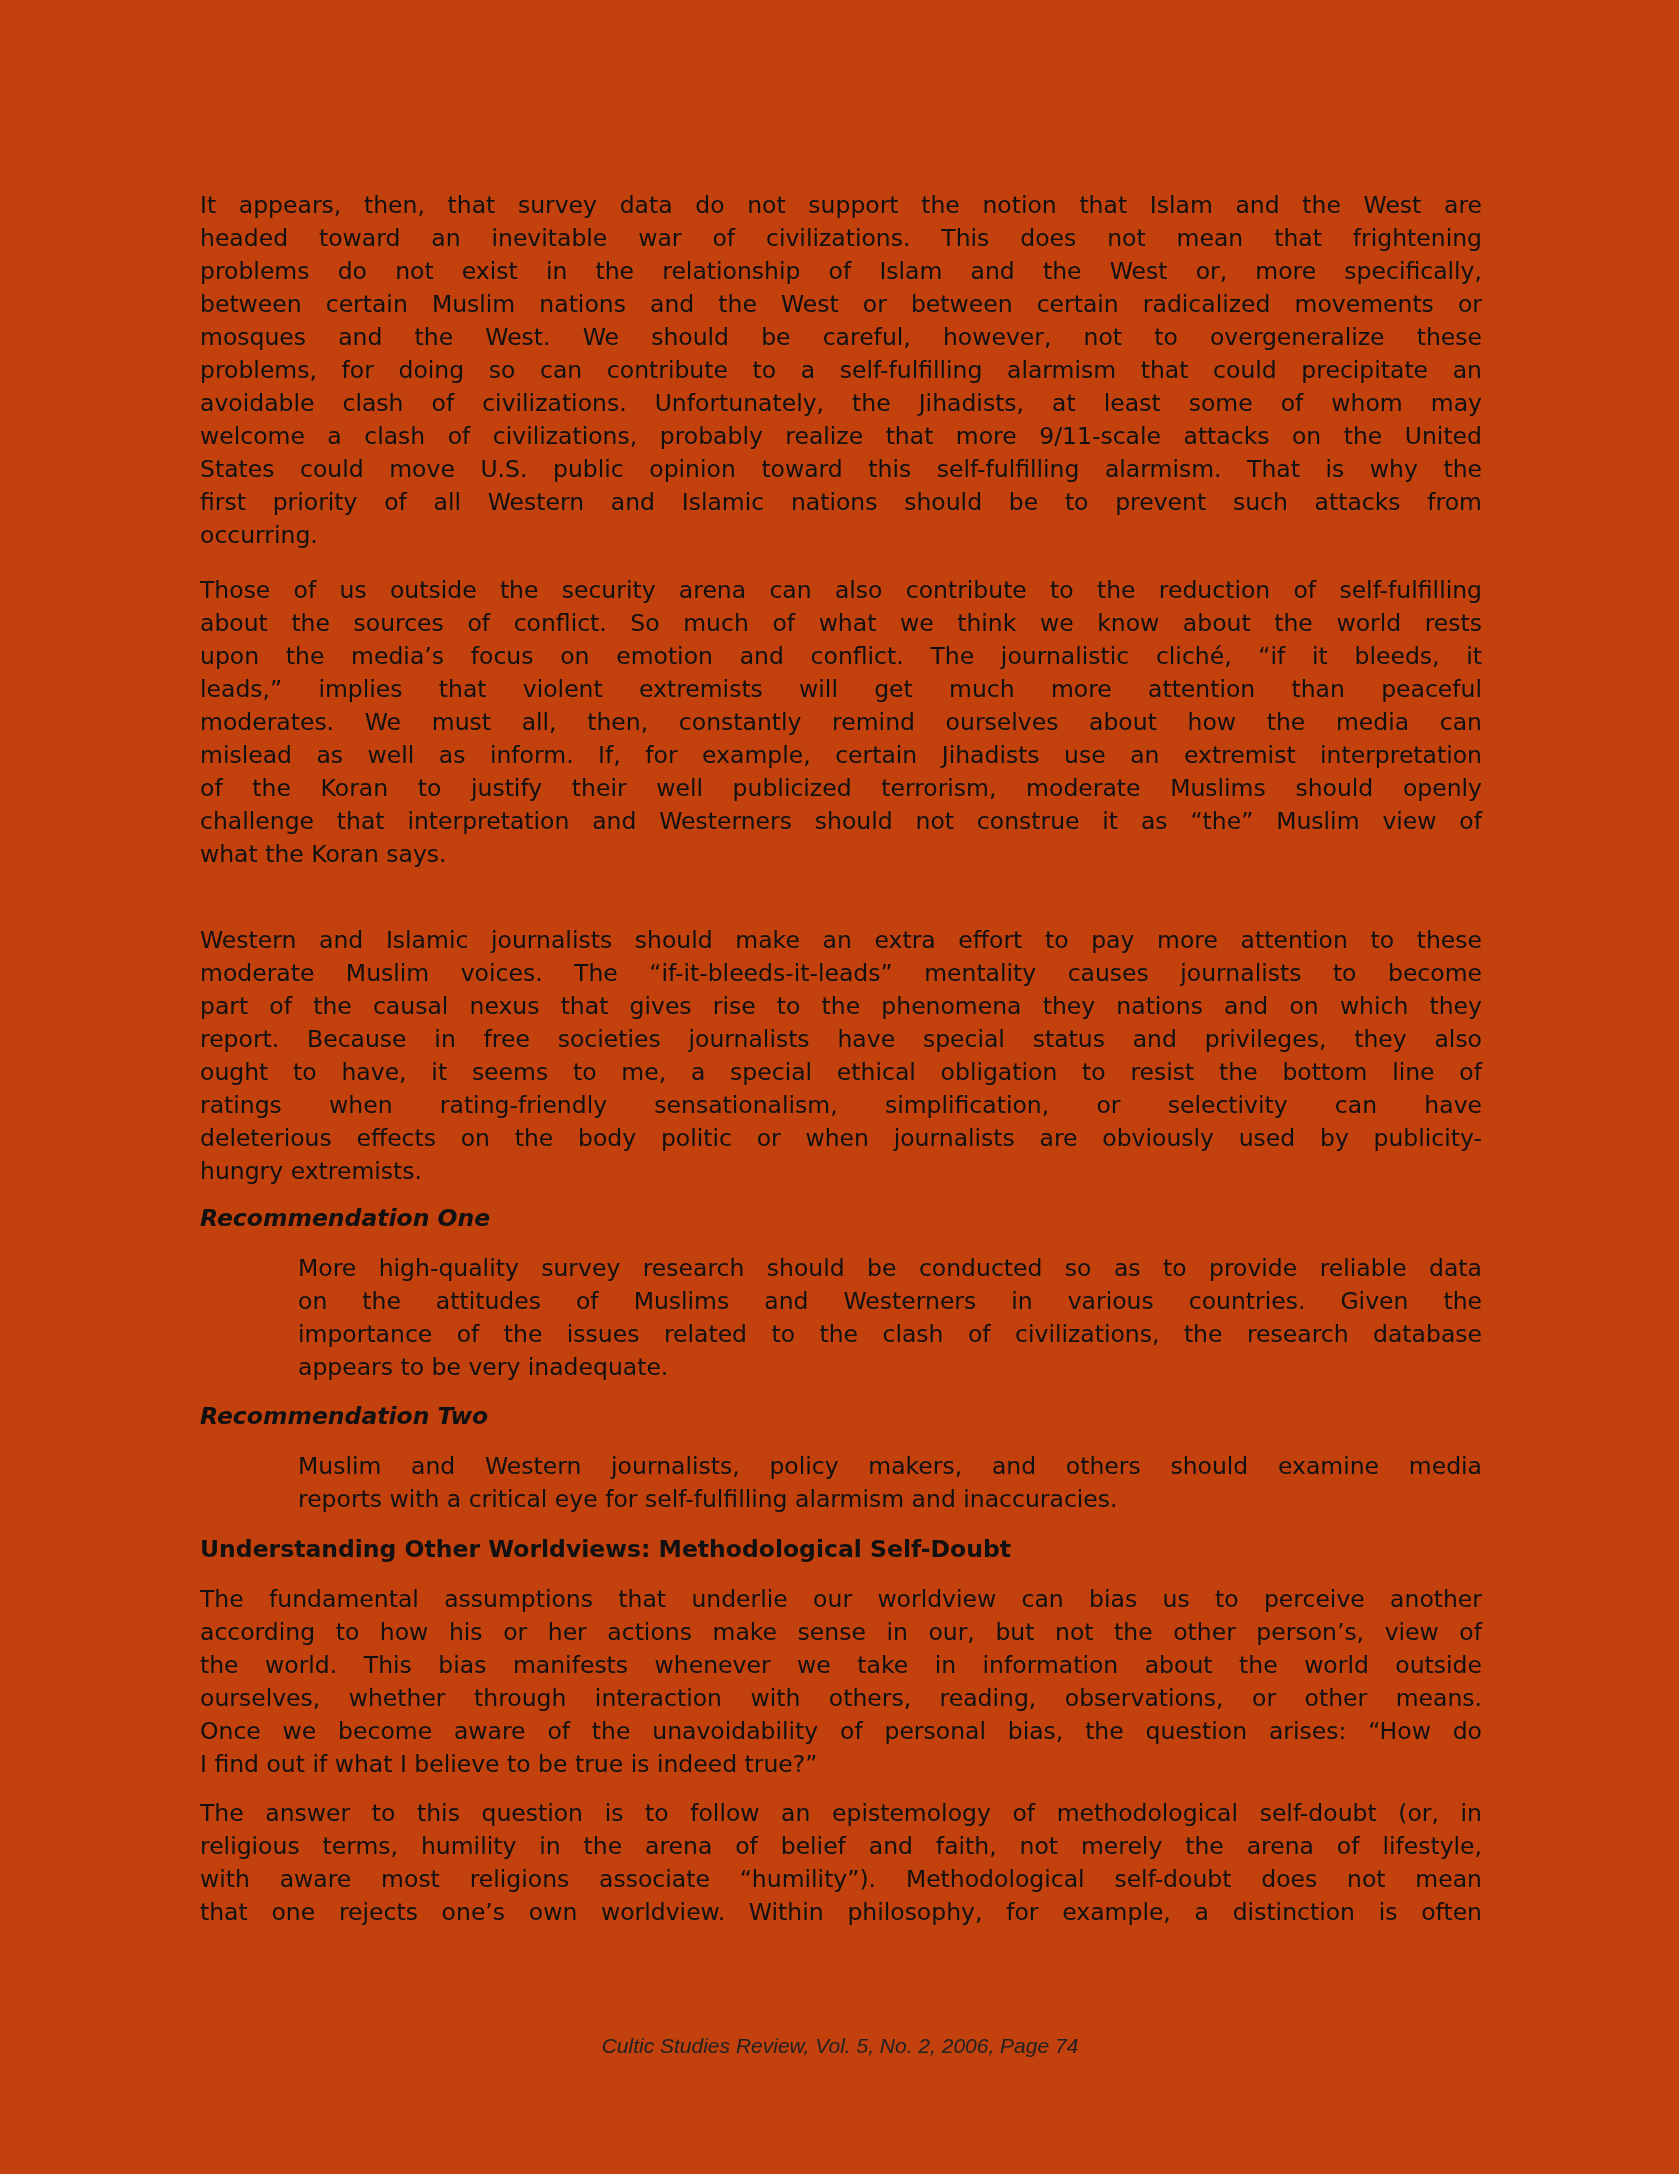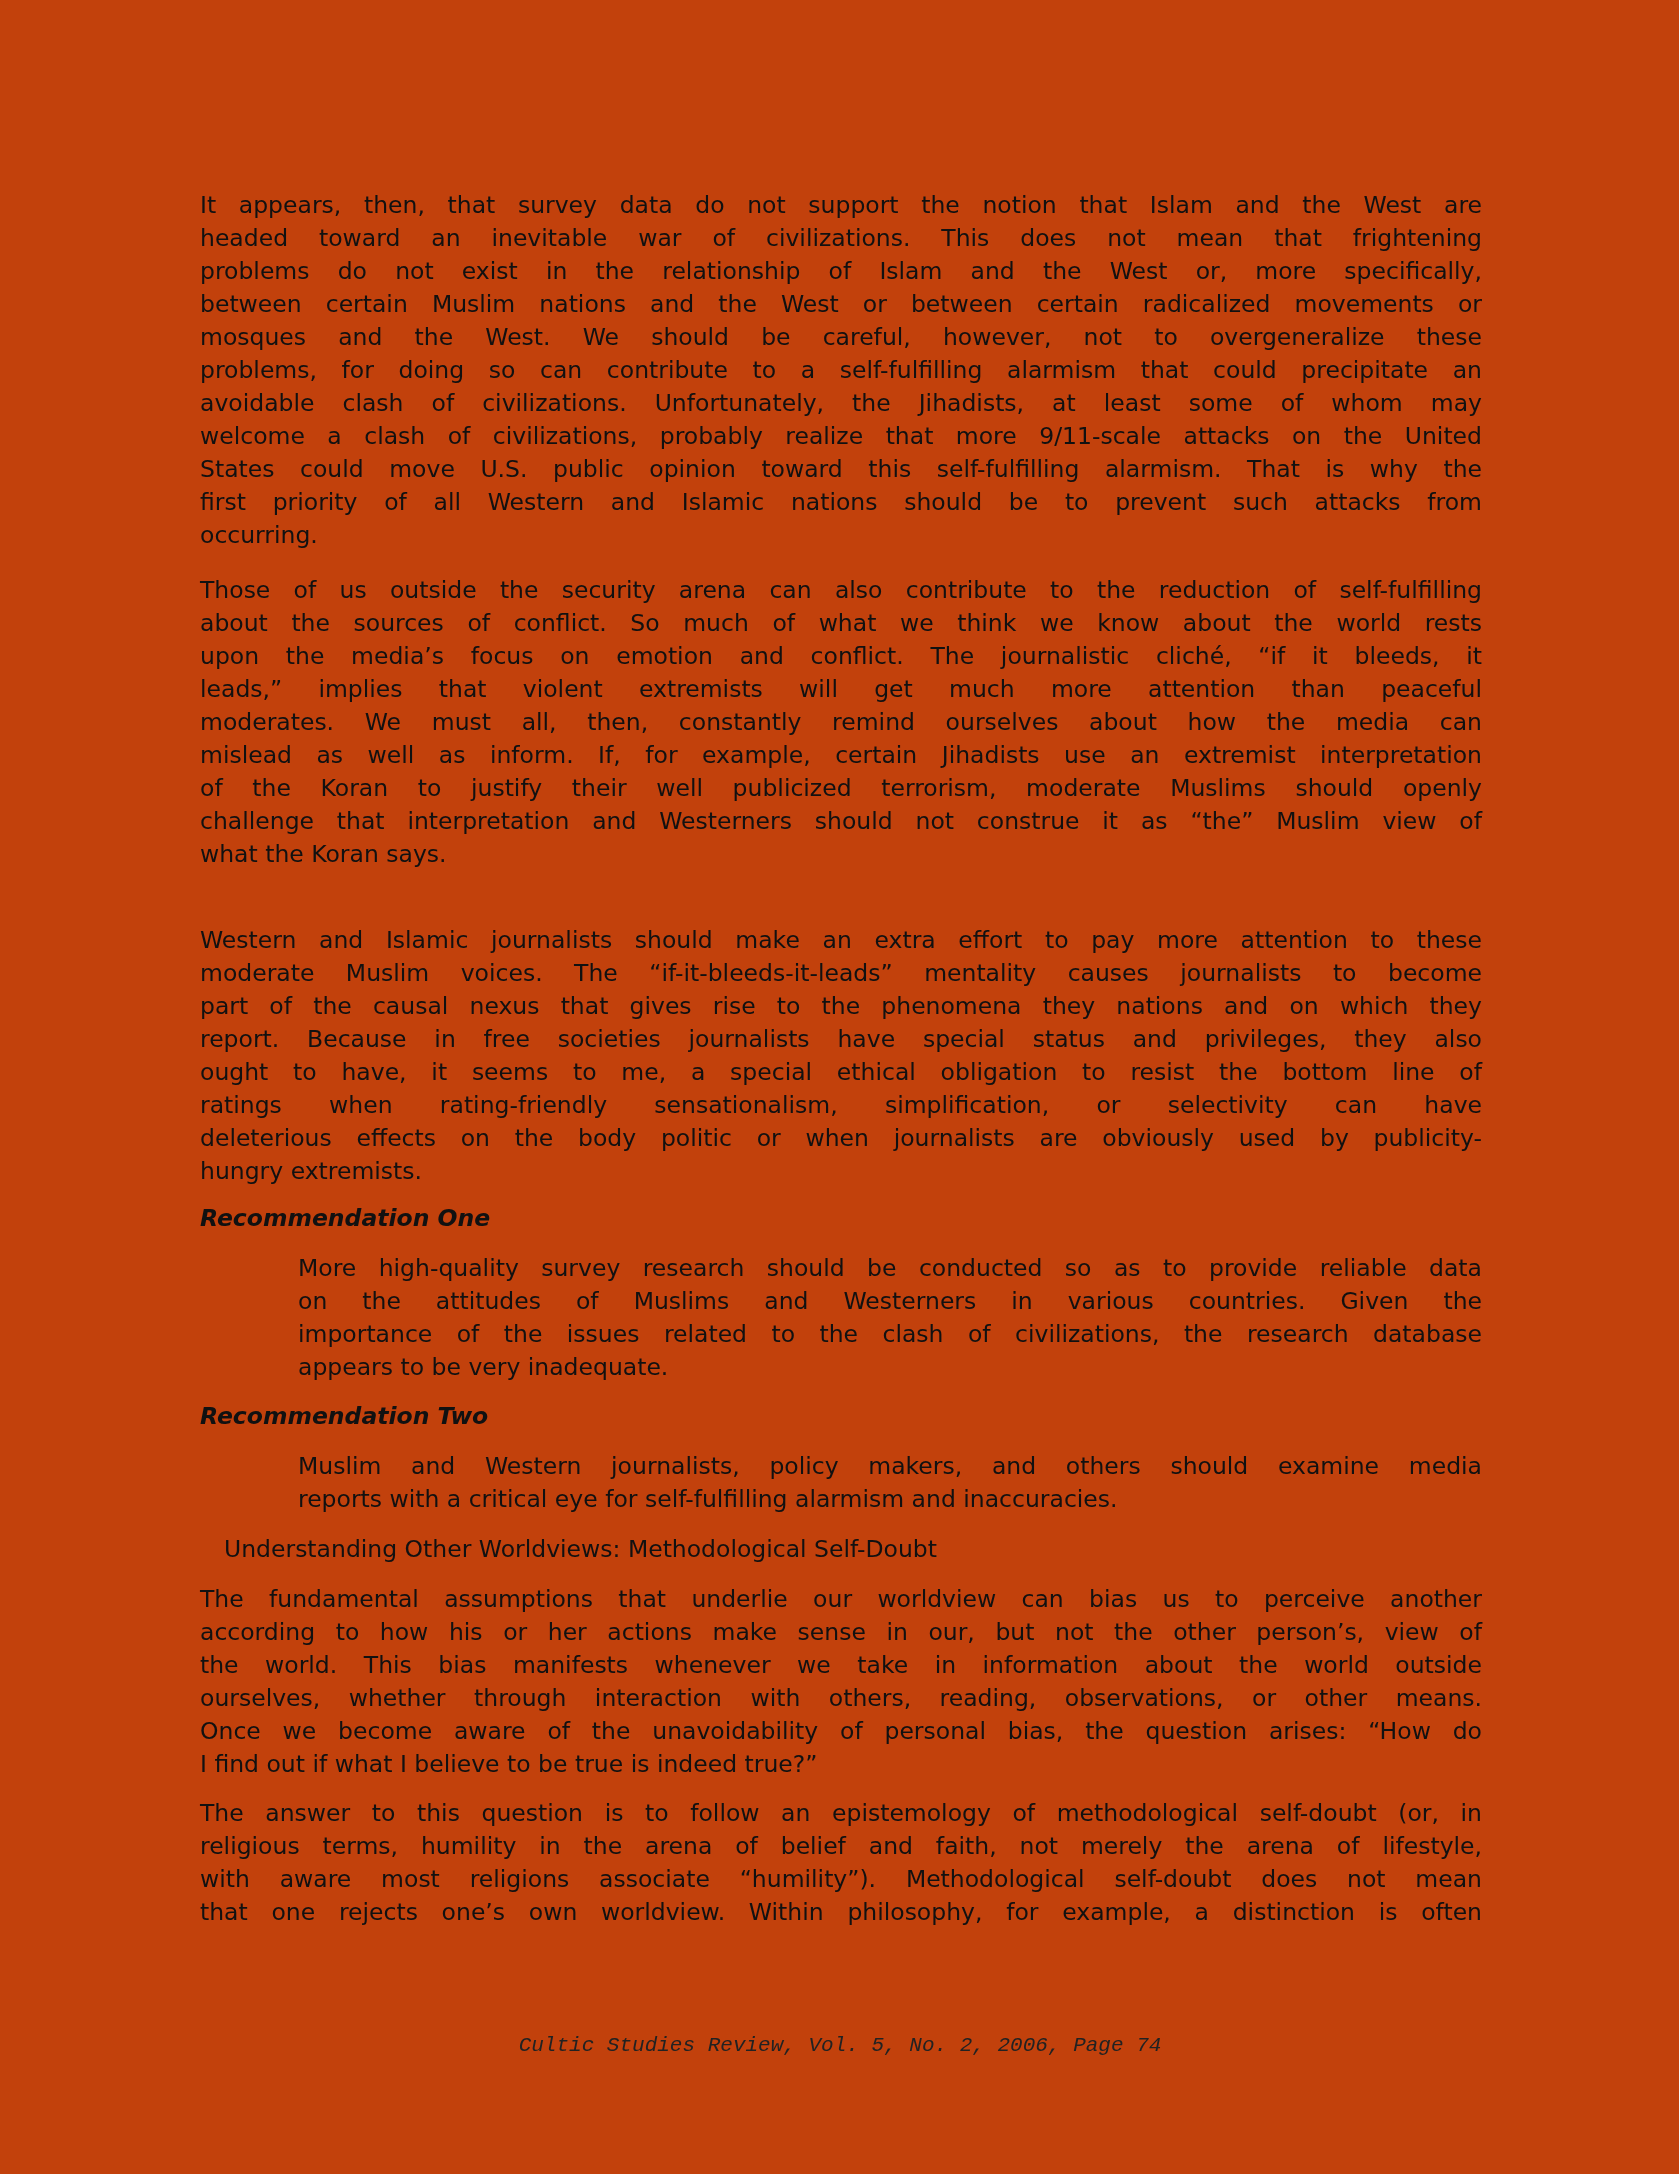--- a/index.html
+++ b/index.html
@@ -4,23 +4,23 @@
 <style>
   html, body { margin: 0; padding: 0; background: #ffffff; }
   body { width: 1680px; height: 2174px; position: relative; overflow: hidden; }
   .page { position: absolute; left: 0; top: 0; width: 1680px; height: 2174px; background: #c2410c; }
   .blk { position: absolute; left: 200px; width: 1282px; color: #111111;
          font-family: "DejaVu Sans", sans-serif; font-size: 23.5px; line-height: 33px; }
   .blk.indent { left: 298px; width: 1184px; }
   .line { display: block; white-space: nowrap; text-align: justify; text-align-last: justify; height: 33px; overflow: visible; }
   .line.last { text-align-last: left; }
   .rec-head { font-weight: bold; font-style: italic; }
-  .sec-head { font-weight: normal; margin-left: 24px; }
+  .sec-head { font-weight: bold; }
   .footer { position: absolute; left: 0; width: 1680px; top: 2034px; text-align: center;
-            font-family: Liberation Mono, monospace; font-style: italic; font-size: 21px; color: #222222; }
+            font-family: Liberation Sans, sans-serif; font-style: italic; font-size: 21px; color: #222222; }
 </style>
 </head>
 <body>
 
 <div class="page">
 
   <div class="blk" style="top:189px">
     <span class="line">It appears, then, that survey data do not support the notion that Islam and the West are</span>
     <span class="line">headed toward an inevitable war of civilizations. This does not mean that frightening</span>
     <span class="line">problems do not exist in the relationship of Islam and the West or, more specifically,</span>

